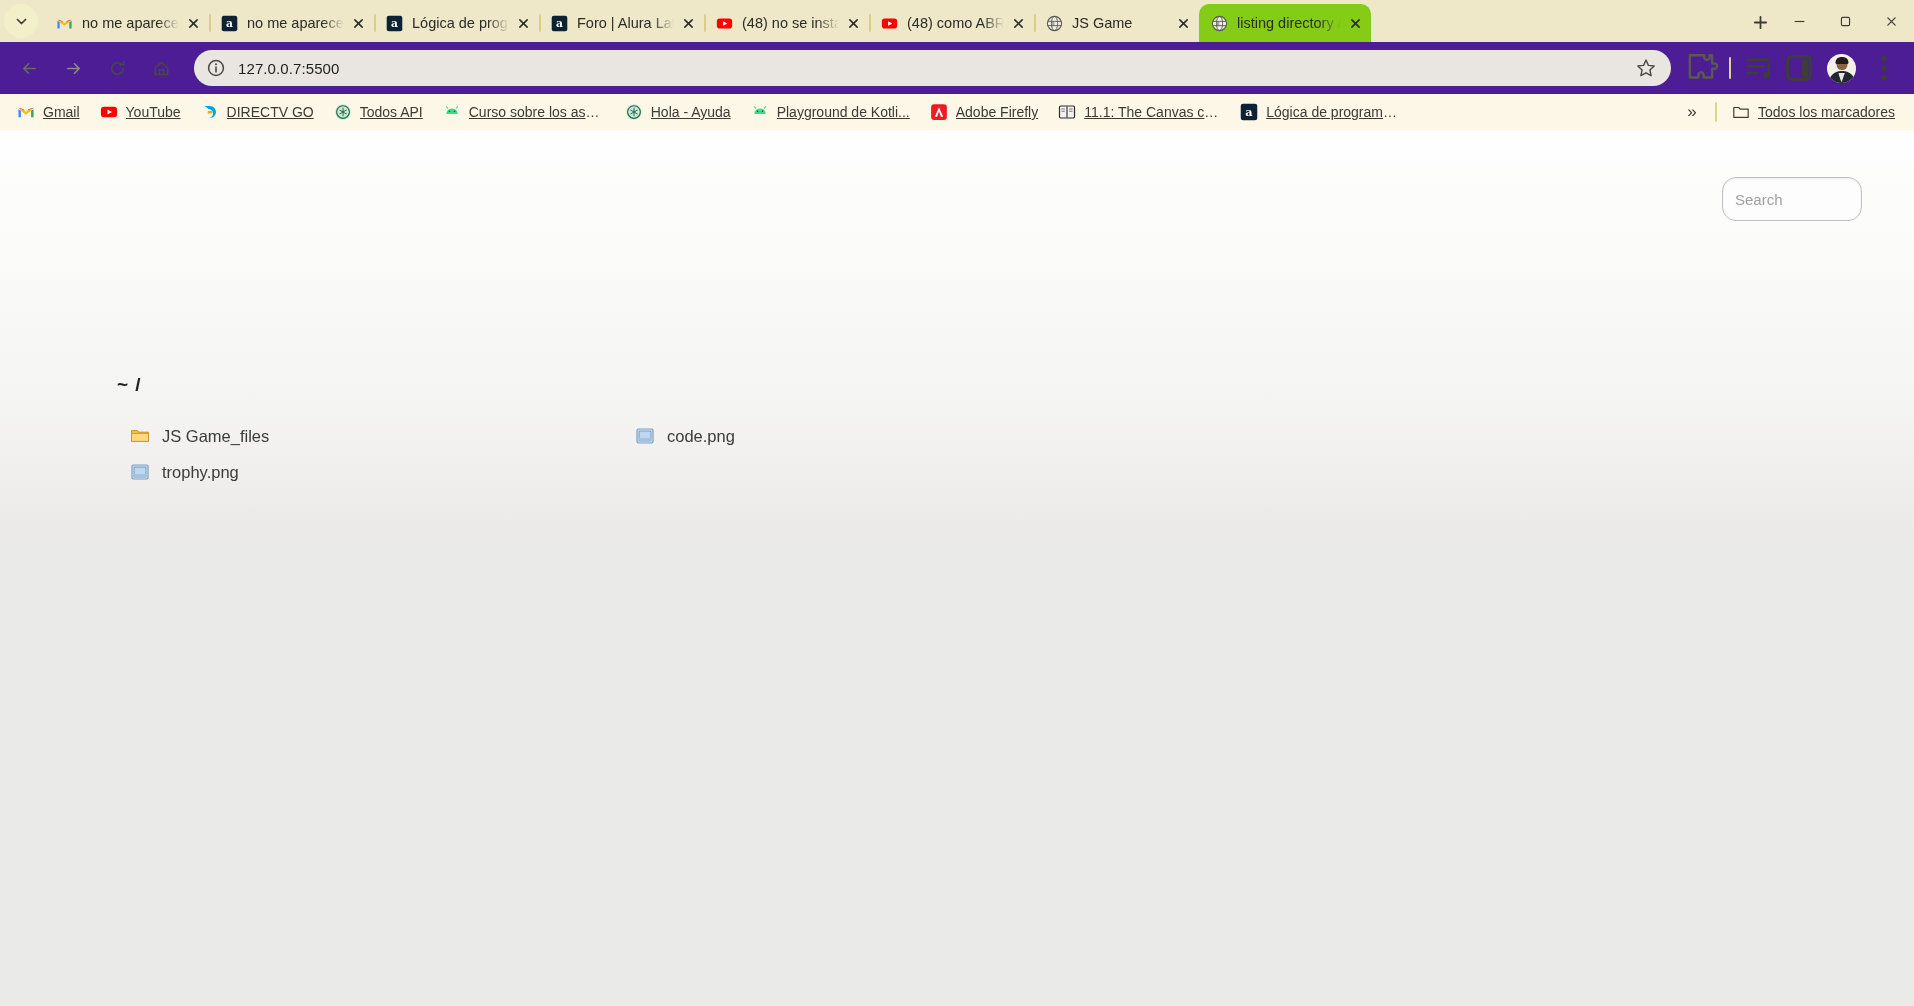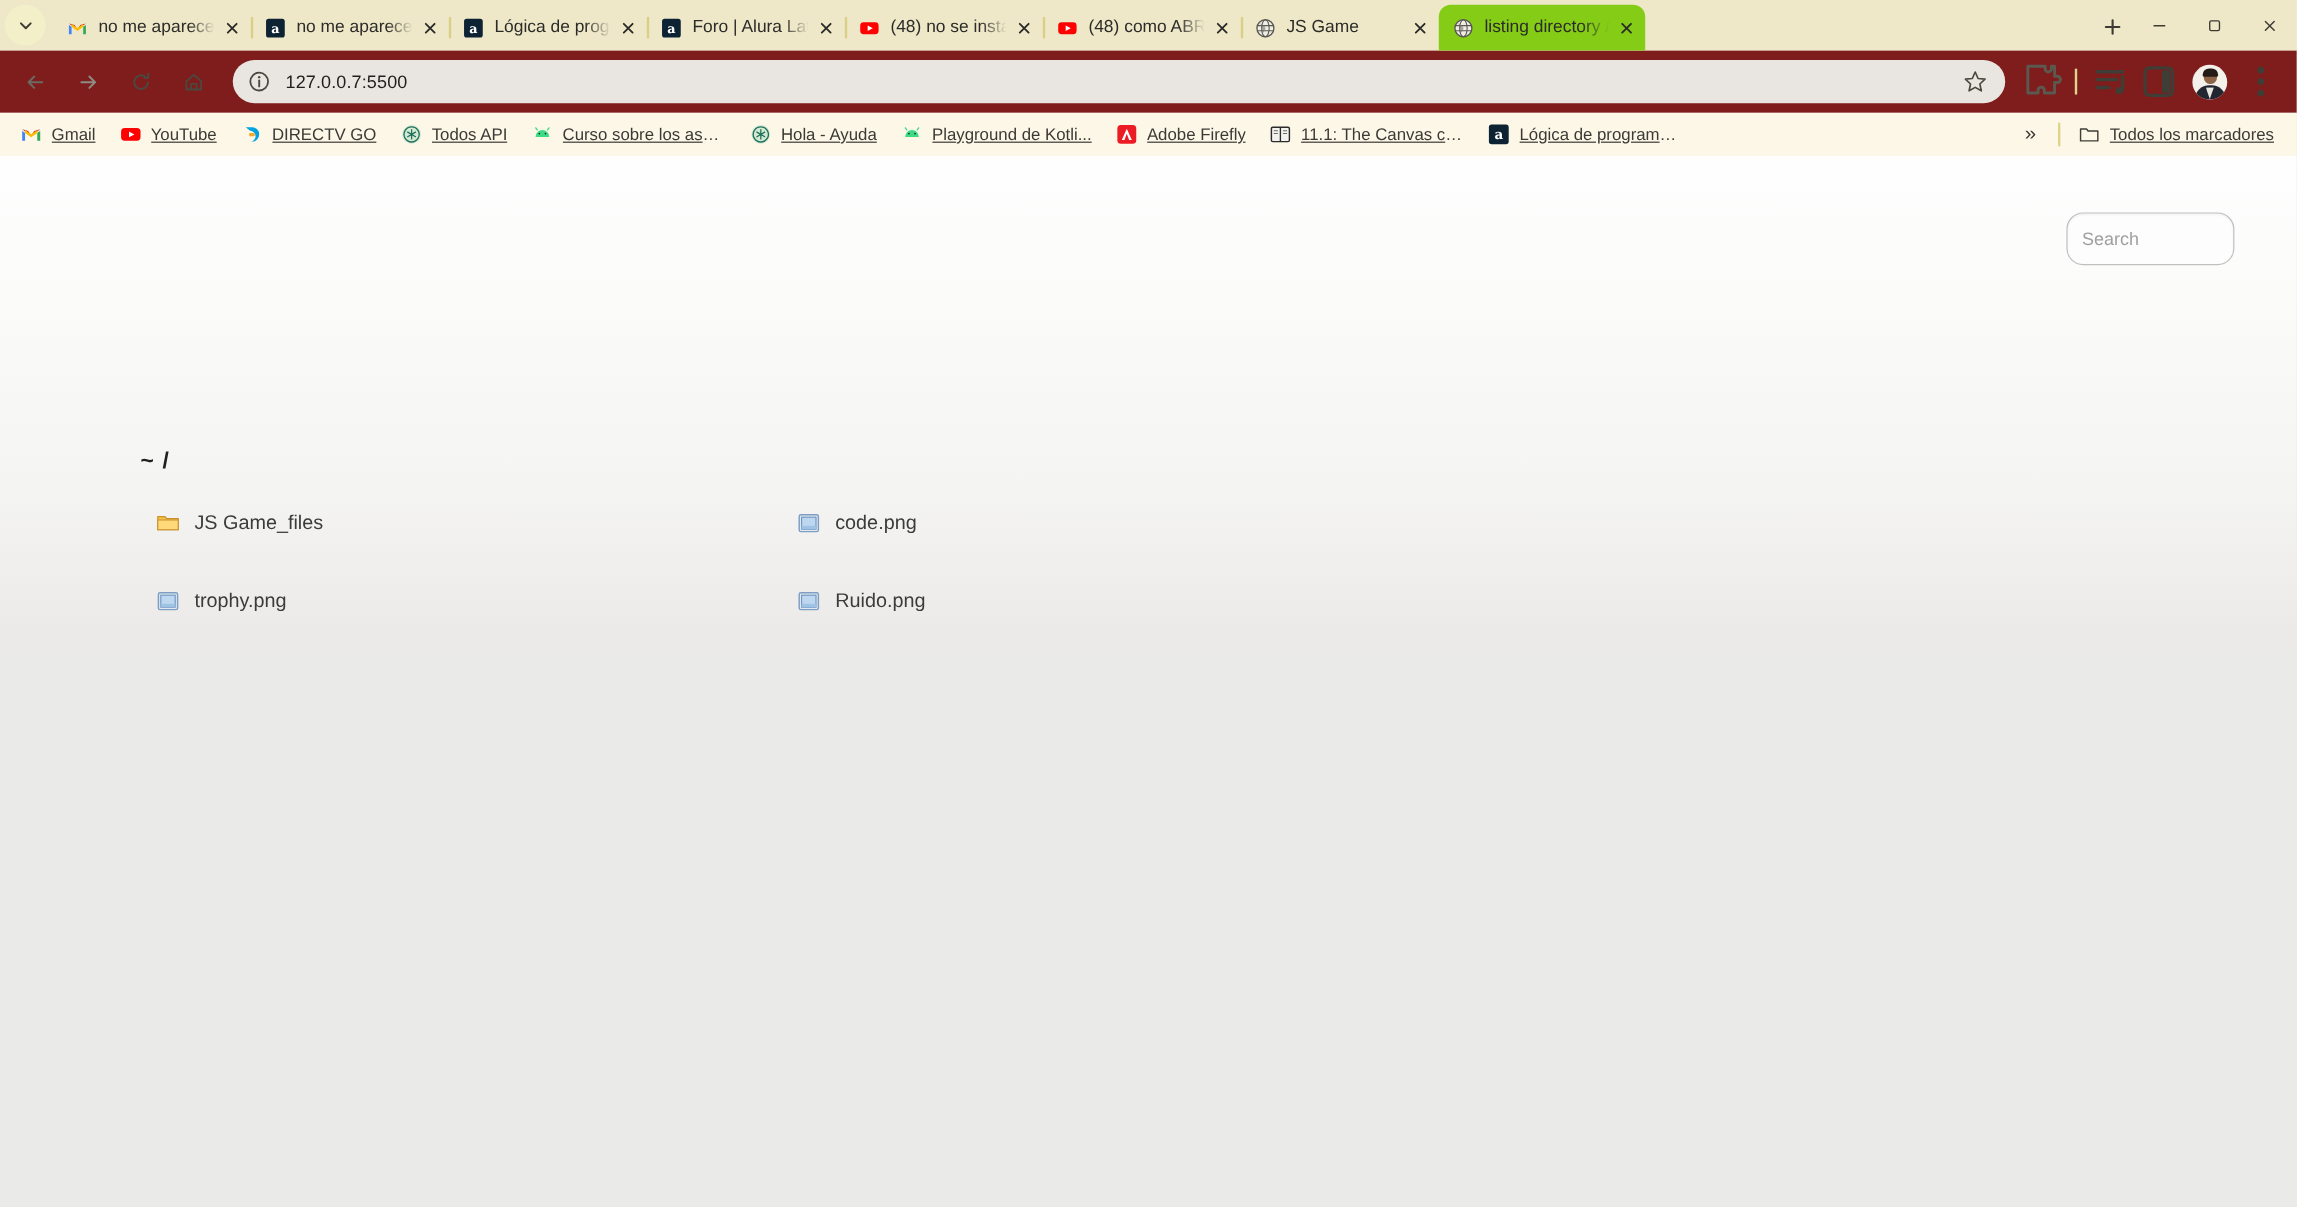--- a/index.html
+++ b/index.html
@@ -84,21 +84,21 @@
   .newtab svg { width: 15px; height: 15px; }
   .wincontrols { display: flex; align-items: center; height: 42px; margin-left: auto; flex: 0 0 auto; }
   .wincontrols .wc {
     width: 46px; height: 42px; display: flex; align-items: center; justify-content: center;
     cursor: pointer;
   }
   .wincontrols .wc svg { width: 13px; height: 13px; }
 
   
   .toolbar {
-    height: 52px; background: #7f1d1d;
+    height: 52px; background: #4c1d95;
     display: flex; align-items: center;
     padding: 0 10px; flex: 0 0 52px;
   }
   .navbtn {
     width: 38px; height: 38px; border-radius: 19px;
     display: flex; align-items: center; justify-content: center;
     margin-right: 6px; flex: 0 0 38px; cursor: pointer;
   }
   .navbtn svg { width: 19px; height: 19px; }
   .omnibox {
@@ -180,21 +180,20 @@
     position: absolute; left: 117px; top: 244px;
     font-size: 19px; font-weight: bold; color: #202020;
     letter-spacing: 1px;
   }
   .filegrid {
     position: absolute; left: 130px; top: 288px; right: 40px;
     display: grid;
     grid-template-columns: 505px 505px 505px;
     grid-auto-flow: column;
     grid-template-rows: repeat(3, 36px);
-    gap: 29px;
   }
   .fileitem {
     display: flex; align-items: center;
     height: 36px;
     cursor: pointer;
     font-size: 16.5px;
     color: #3b3b3b;
   }
   .fileitem .ficon {
     width: 20px; height: 20px; flex: 0 0 20px; margin-right: 12px;
@@ -586,24 +585,16 @@
         </div>
         <div class="empty-cell"></div>
         <div class="fileitem">
           <div class="ficon"><svg width="20" height="20" viewBox="0 0 20 20">
               <rect x="2" y="3" width="16" height="14" rx="1.4" fill="#dfe9f3" stroke="#7e9ec2" stroke-width="1.2"></rect>
               <rect x="4" y="5" width="12" height="10" fill="#bcd7ef" stroke="#6d93bd" stroke-width=".9"></rect>
               <rect x="4" y="12.2" width="12" height="2.8" fill="#9fc3e4"></rect>
             </svg></div>
           <div class="fname">code.png</div>
         </div>
-        <div class="fileitem">
-          <div class="ficon"><svg width="20" height="20" viewBox="0 0 20 20">
-              <rect x="2" y="3" width="16" height="14" rx="1.4" fill="#dfe9f3" stroke="#7e9ec2" stroke-width="1.2"></rect>
-              <rect x="4" y="5" width="12" height="10" fill="#bcd7ef" stroke="#6d93bd" stroke-width=".9"></rect>
-              <rect x="4" y="12.2" width="12" height="2.8" fill="#9fc3e4"></rect>
-            </svg></div>
-          <div class="fname">Ruido.png</div>
-        </div>
         <div class="empty-cell"></div>
       </div>
   </div>
 </div>
 
 </body></html>

